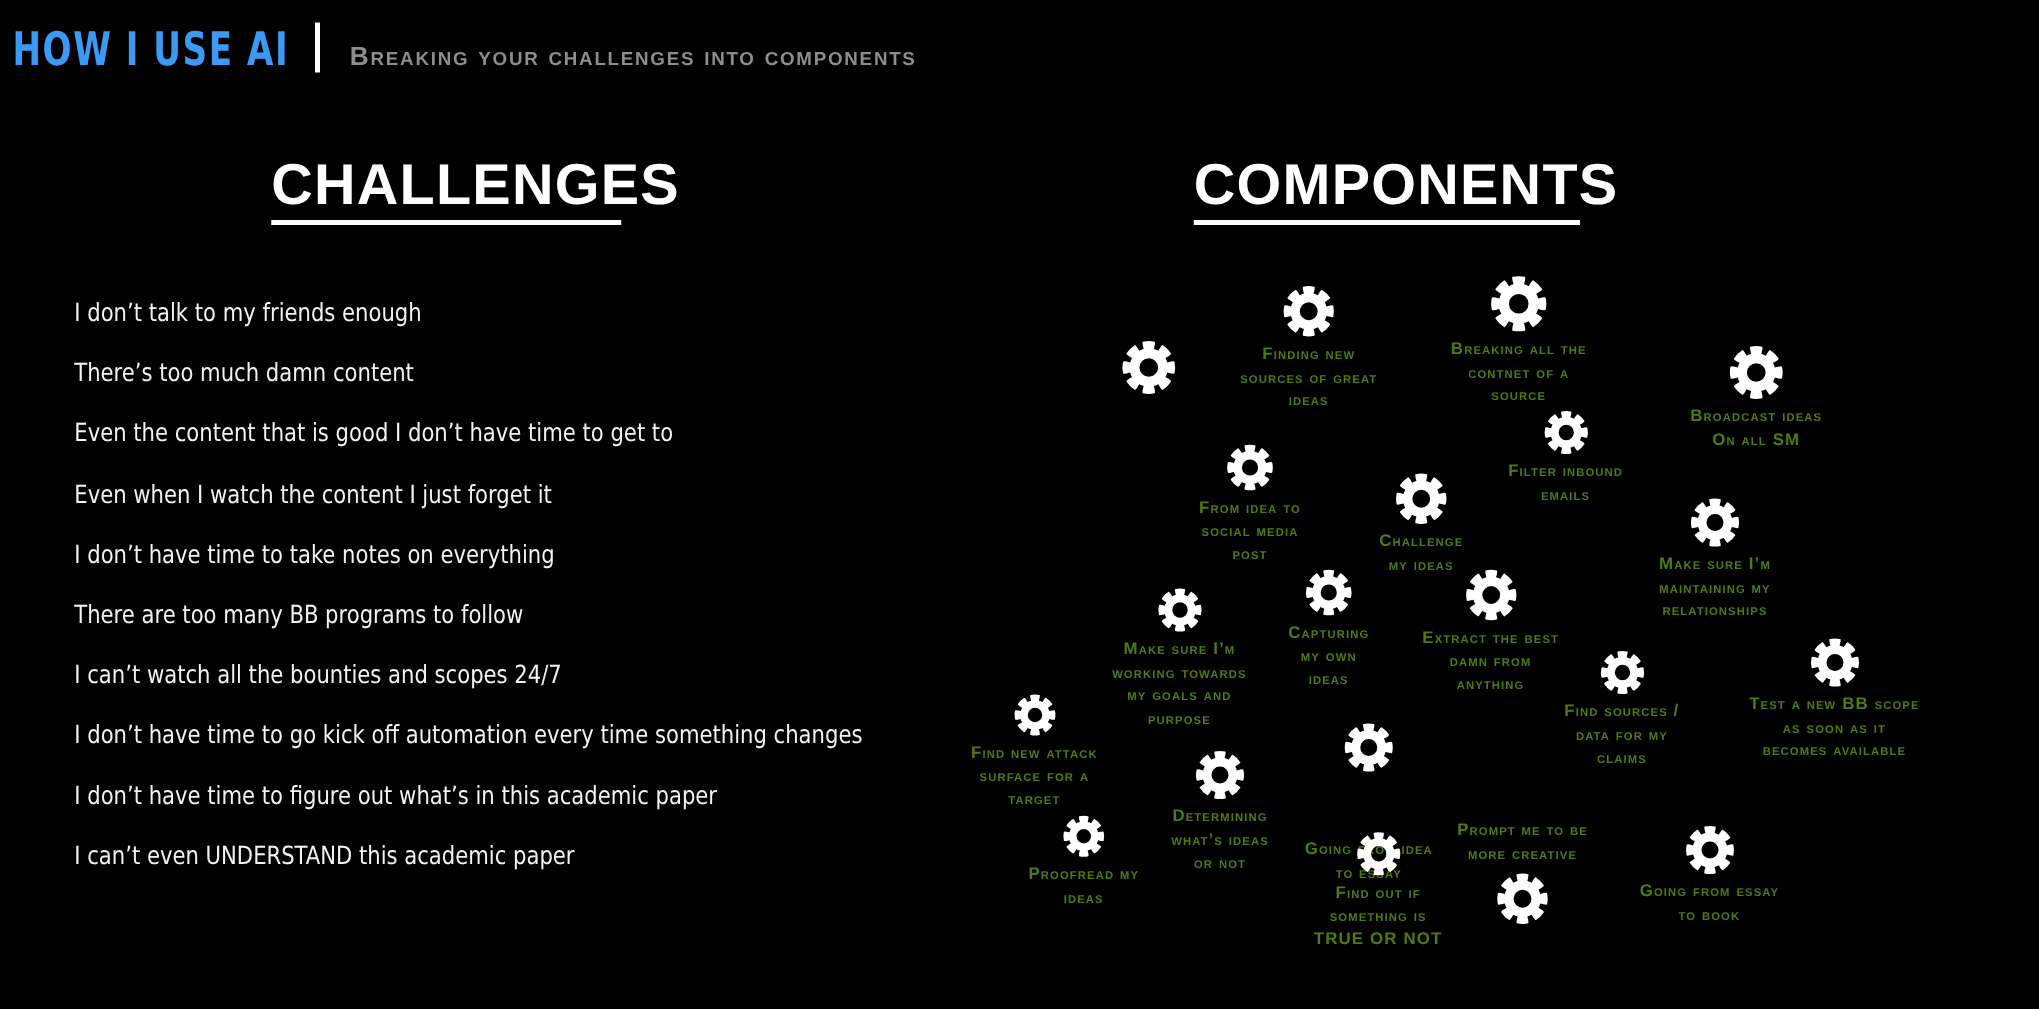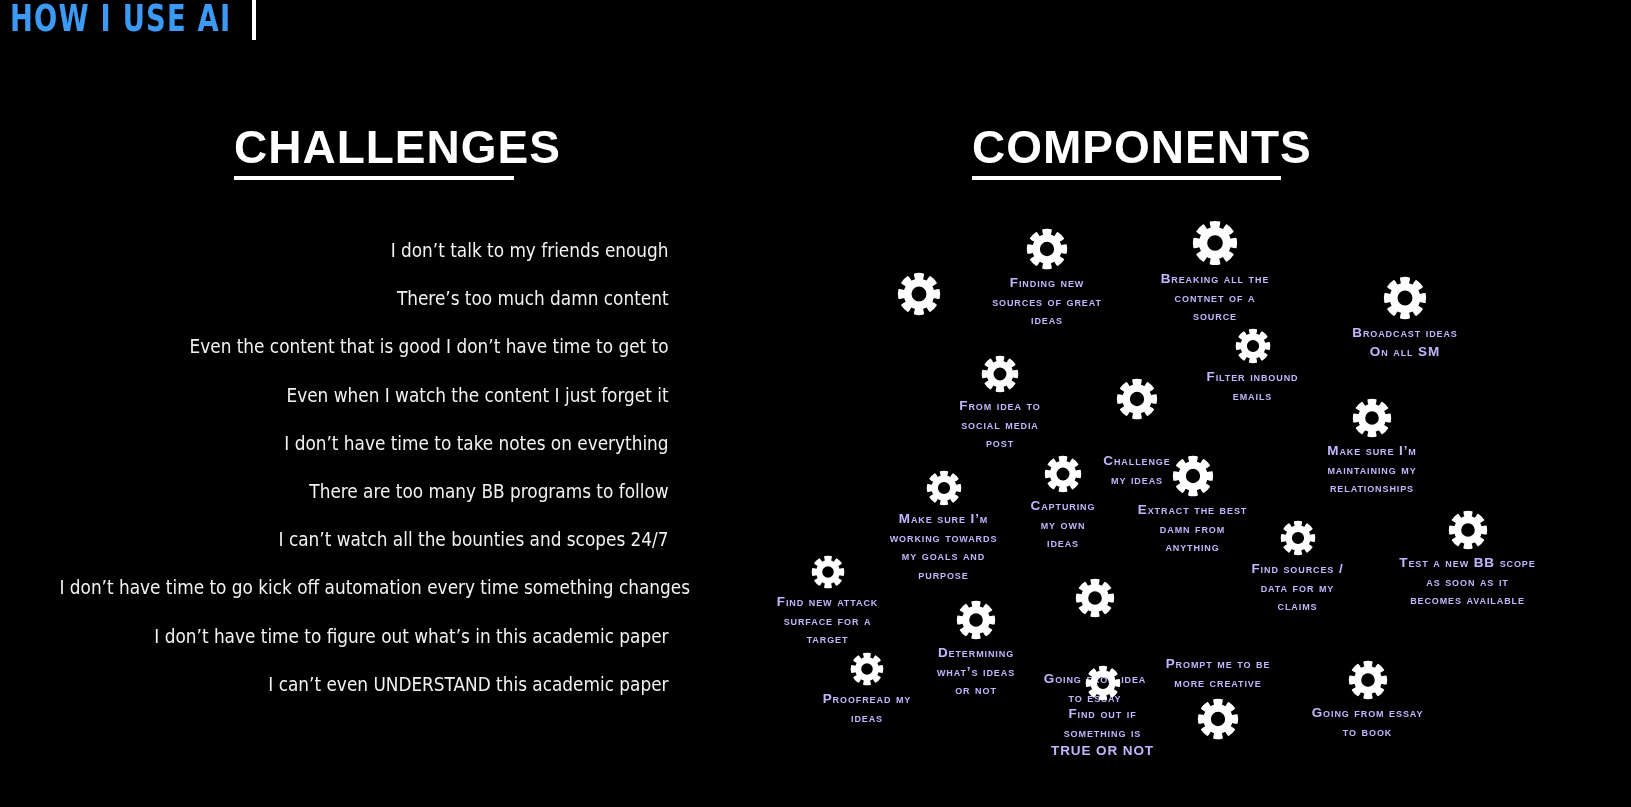--- a/index.html
+++ b/index.html
@@ -16,21 +16,21 @@
     position: relative;
   }
 
   
   #header {
     position: absolute;
     left: 0; top: 0;
     width: 1631px;
     height: 58px;
     display: flex;
-    align-items: flex-start;
+    align-items: flex-end;
     padding-left: 10px;
     box-sizing: border-box;
   }
   #brand-title {
     color: #3b9af5;
     font-family: "DejaVu Sans Condensed", "Liberation Sans Narrow", "Liberation Sans", sans-serif;
     font-size: 37px;
     font-weight: 700;
     letter-spacing: 1.5px;
     transform: scaleX(0.82);
@@ -62,32 +62,31 @@
     font-family: "Liberation Sans", sans-serif;
     font-size: 46px;
     font-weight: 700;
     letter-spacing: 1px;
     color: #ffffff;
     text-align: center;
     white-space: nowrap;
     padding-bottom: 5px;
     border-bottom: 4px solid #ffffff;
     line-height: 1.05;
-    margin-left: 17px;
   }
   #challenges-heading { left: 217px; top: 123px; width: 280px; }
   #components-heading { left: 955px; top: 123px; width: 309px; }
 
   
   #challenges-list {
     position: absolute;
     left: 40px;
     top: 240px;
     width: 648px;
-    text-align: right;
+    text-align: left;
   }
   .challenge-item {
     font-family: "DejaVu Sans Condensed", "Liberation Sans Narrow", "Liberation Sans", sans-serif;
     font-size: 20px;
     font-weight: 400;
     color: #f2f2f2;
     line-height: 1;
     margin-bottom: 28.2px;
     white-space: nowrap;
     transform: scaleX(0.94);
@@ -115,36 +114,37 @@
     display: block;
     flex: 0 0 auto;
   }
   .gear-icon svg { display: block; }
   .component-label {
     font-family: "Liberation Sans", sans-serif;
     font-size: 13.5px;
     font-weight: 700;
     font-variant: small-caps;
     letter-spacing: 0.9px;
-    color: #c4b5fd;
+    color: #4d7c0f;
     line-height: 1.38;
     margin-top: 4px;
     white-space: pre-line;
   }
   .component.gear-below .component-label {
     margin-top: 0;
     margin-bottom: 6px;
   }
 </style>
 </head>
 <body>
 
 <div id="header">
   <div id="brand-title">HOW I USE AI</div>
   <div id="header-divider"></div>
+  <div id="header-subtitle">Breaking your challenges into components</div>
 </div>
 
 <div id="challenges-heading" class="col-heading">CHALLENGES</div>
 <div id="challenges-list">
     <div class="challenge-item">I don’t talk to my friends enough</div>
     <div class="challenge-item">There’s too much damn content</div>
     <div class="challenge-item">Even the content that is good I don’t have time to get to</div>
     <div class="challenge-item">Even when I watch the content I just forget it</div>
     <div class="challenge-item">I don’t have time to take notes on everything</div>
     <div class="challenge-item">There are too many BB programs to follow</div>
@@ -204,21 +204,21 @@
     </div>
     <div class="component" style="left: 440px; top: 128px; width: 145px;">
       <span class="gear-icon">
         <svg width="36" height="36" viewBox="0 0 100 100" aria-hidden="true">
             <path d="M 40.76 16.24 Q 37.33 3.70 39.35 3.20 A 48 48 0 0 1 60.65 3.20 Q 62.67 3.70 59.24 16.24 A 35 35 0 0 1 67.34 19.60 L 67.34 19.60 Q 73.78 8.31 75.56 9.37 A 48 48 0 0 1 90.63 24.44 Q 91.69 26.22 80.40 32.66 A 35 35 0 0 1 83.76 40.76 L 83.76 40.76 Q 96.30 37.33 96.80 39.35 A 48 48 0 0 1 96.80 60.65 Q 96.30 62.67 83.76 59.24 A 35 35 0 0 1 80.40 67.34 L 80.40 67.34 Q 91.69 73.78 90.63 75.56 A 48 48 0 0 1 75.56 90.63 Q 73.78 91.69 67.34 80.40 A 35 35 0 0 1 59.24 83.76 L 59.24 83.76 Q 62.67 96.30 60.65 96.80 A 48 48 0 0 1 39.35 96.80 Q 37.33 96.30 40.76 83.76 A 35 35 0 0 1 32.66 80.40 L 32.66 80.40 Q 26.22 91.69 24.44 90.63 A 48 48 0 0 1 9.37 75.56 Q 8.31 73.78 19.60 67.34 A 35 35 0 0 1 16.24 59.24 L 16.24 59.24 Q 3.70 62.67 3.20 60.65 A 48 48 0 0 1 3.20 39.35 Q 3.70 37.33 16.24 40.76 A 35 35 0 0 1 19.60 32.66 L 19.60 32.66 Q 8.31 26.22 9.37 24.44 A 48 48 0 0 1 24.44 9.37 Q 26.22 8.31 32.66 19.60 A 35 35 0 0 1 40.76 16.24 Z M 67 50 A 17 17 0 1 0 33 50 A 17 17 0 1 0 67 50 Z" fill="#ffffff" fill-rule="evenodd"></path>
           </svg>
       </span>
       <div class="component-label">Filter inbound
 emails</div>
     </div>
-    <div class="component" style="left: 337px; top: 178px; width: 120px; gap: 28px;">
+    <div class="component" style="left: 337px; top: 178px; width: 120px;">
       <span class="gear-icon">
         <svg width="42" height="42" viewBox="0 0 100 100" aria-hidden="true">
             <path d="M 40.76 16.24 Q 37.33 3.70 39.35 3.20 A 48 48 0 0 1 60.65 3.20 Q 62.67 3.70 59.24 16.24 A 35 35 0 0 1 67.34 19.60 L 67.34 19.60 Q 73.78 8.31 75.56 9.37 A 48 48 0 0 1 90.63 24.44 Q 91.69 26.22 80.40 32.66 A 35 35 0 0 1 83.76 40.76 L 83.76 40.76 Q 96.30 37.33 96.80 39.35 A 48 48 0 0 1 96.80 60.65 Q 96.30 62.67 83.76 59.24 A 35 35 0 0 1 80.40 67.34 L 80.40 67.34 Q 91.69 73.78 90.63 75.56 A 48 48 0 0 1 75.56 90.63 Q 73.78 91.69 67.34 80.40 A 35 35 0 0 1 59.24 83.76 L 59.24 83.76 Q 62.67 96.30 60.65 96.80 A 48 48 0 0 1 39.35 96.80 Q 37.33 96.30 40.76 83.76 A 35 35 0 0 1 32.66 80.40 L 32.66 80.40 Q 26.22 91.69 24.44 90.63 A 48 48 0 0 1 9.37 75.56 Q 8.31 73.78 19.60 67.34 A 35 35 0 0 1 16.24 59.24 L 16.24 59.24 Q 3.70 62.67 3.20 60.65 A 48 48 0 0 1 3.20 39.35 Q 3.70 37.33 16.24 40.76 A 35 35 0 0 1 19.60 32.66 L 19.60 32.66 Q 8.31 26.22 9.37 24.44 A 48 48 0 0 1 24.44 9.37 Q 26.22 8.31 32.66 19.60 A 35 35 0 0 1 40.76 16.24 Z M 67 50 A 17 17 0 1 0 33 50 A 17 17 0 1 0 67 50 Z" fill="#ffffff" fill-rule="evenodd"></path>
           </svg>
       </span>
       <div class="component-label">Challenge
 my ideas</div>
     </div>
     <div class="component" style="left: 557px; top: 198px; width: 150px;">
       <span class="gear-icon">

